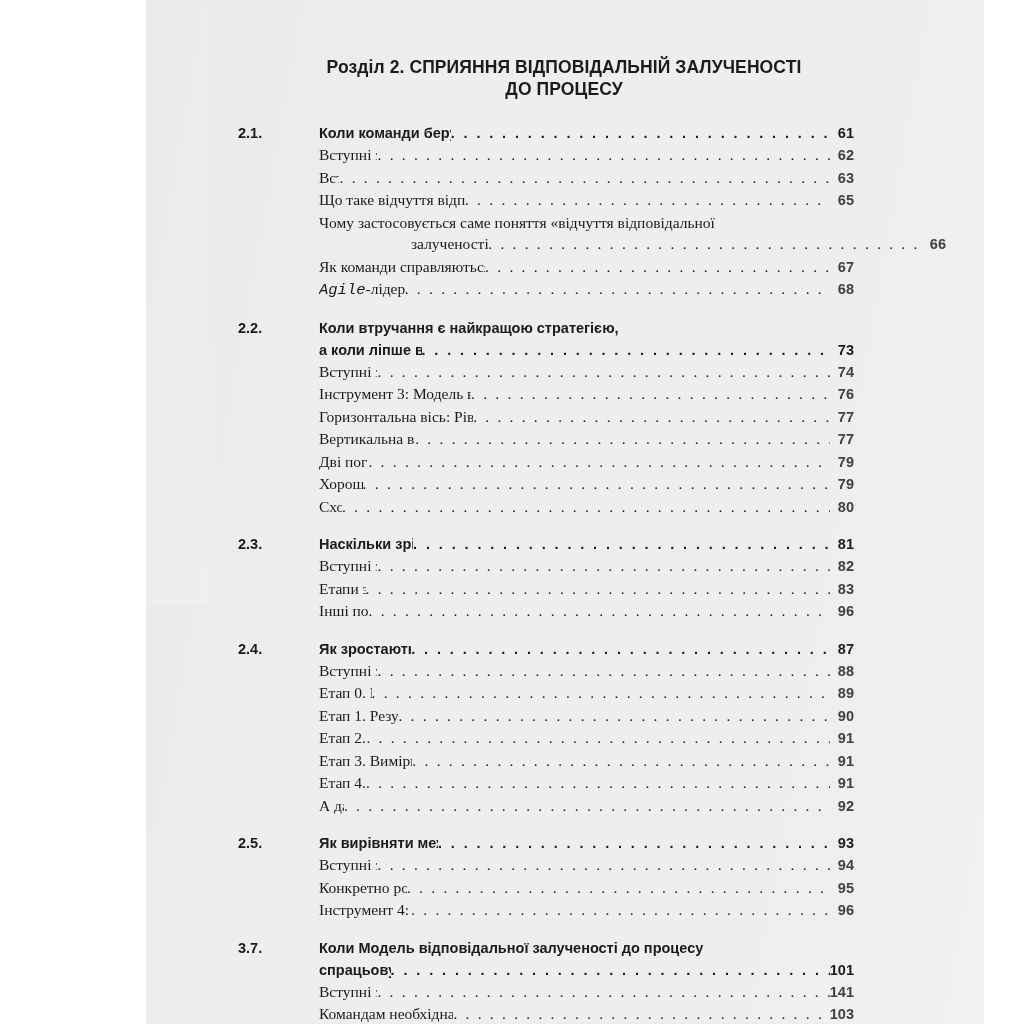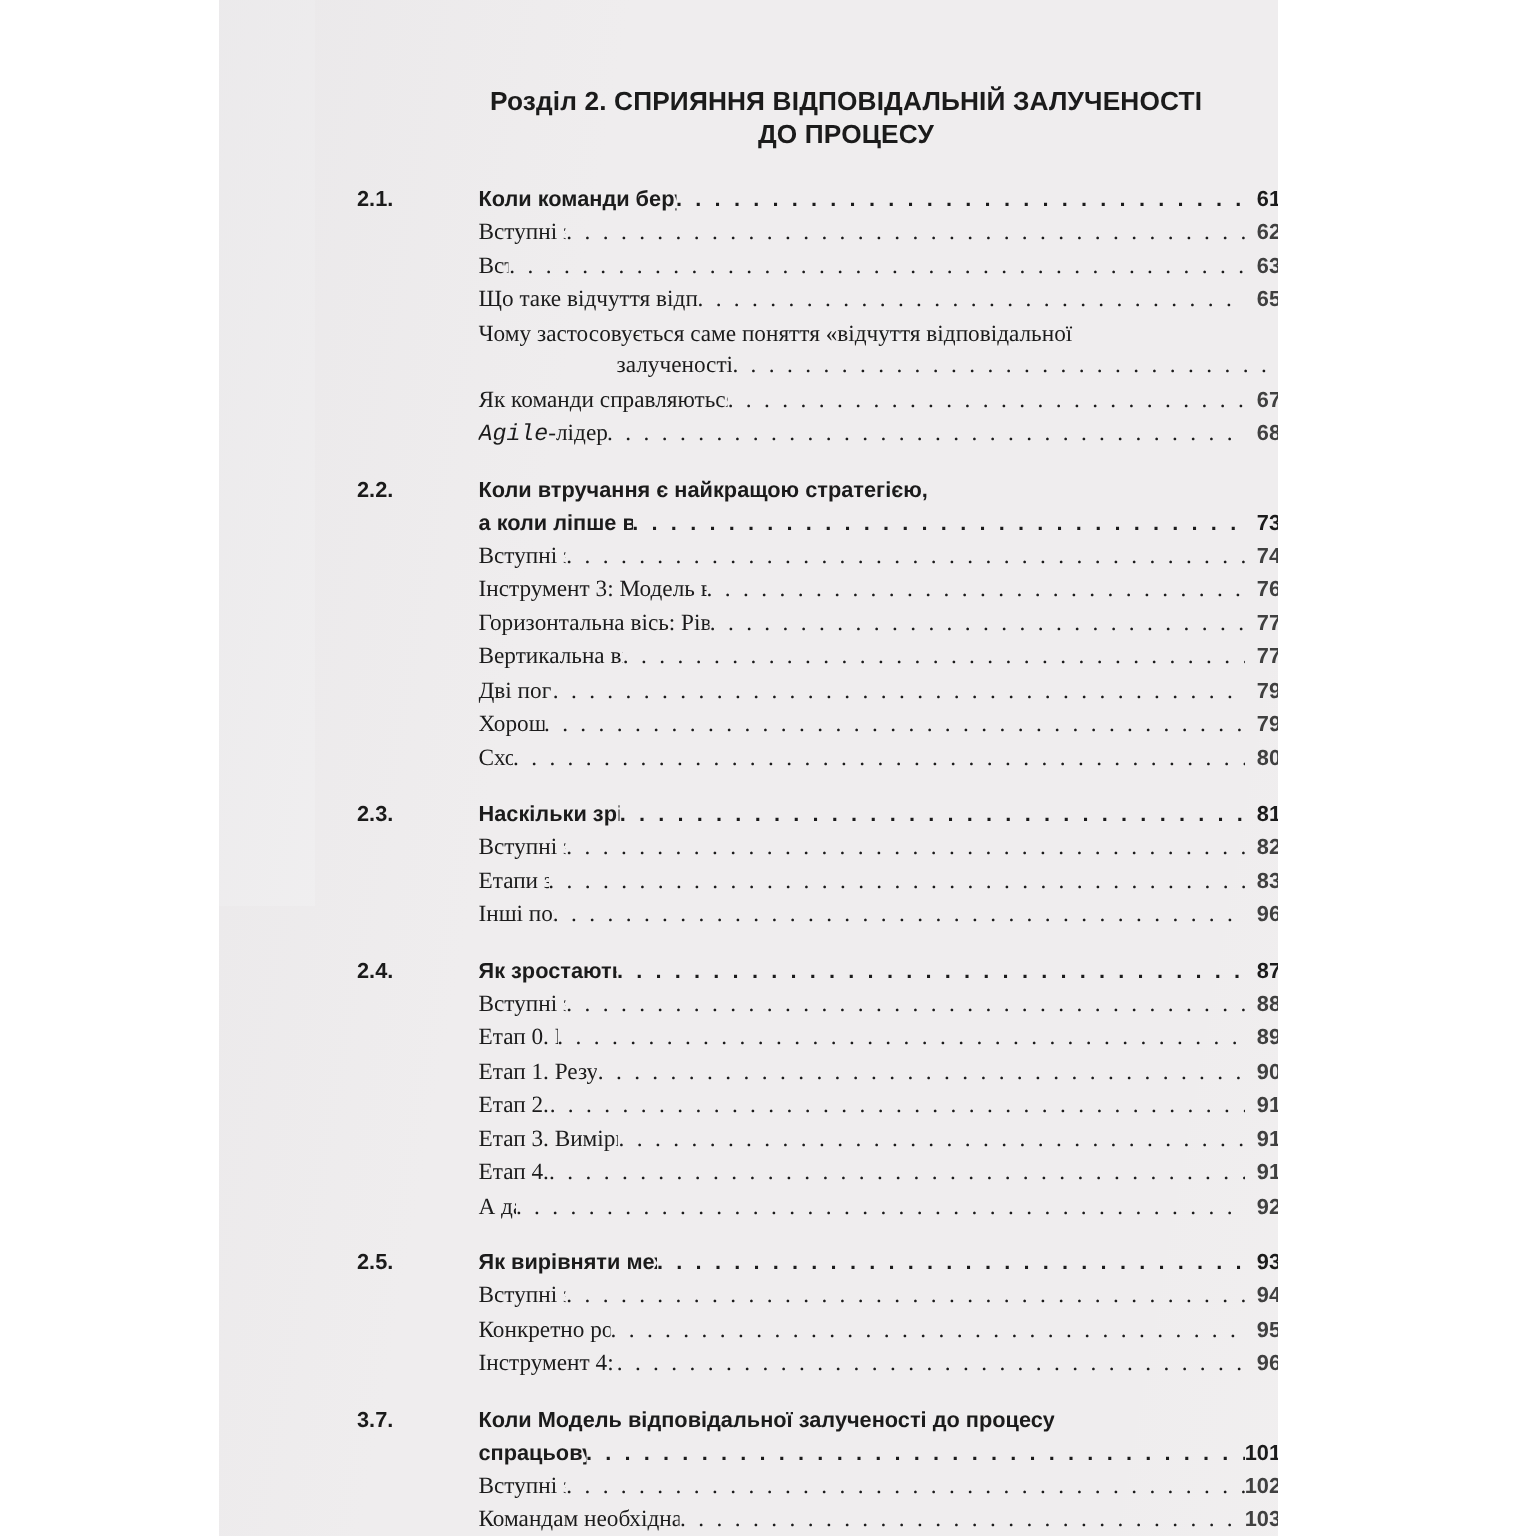--- a/index.html
+++ b/index.html
@@ -2,21 +2,21 @@
 <html><head>
 <meta charset="utf-8">
 <style>
   html, body {
     margin: 0;
     padding: 0;
     background: #ffffff;
   }
   #page {
     position: relative;
-    width: 852px;
+    width: 984px;
     height: 1024px;
     background: #ffffff;
     overflow: hidden;
   }
   
   #sheet {
     position: absolute;
     left: 146px;
     top: 0px;
     width: 878px;
@@ -513,21 +513,21 @@
                 <span class="pg">101</span>
               </div>
             </div>
           </div>
           <div class="row sub">
             <div class="num blank">0.0.</div>
             <div class="body">
               <div class="line">
                 <span class="label">Вступні запитання</span>
                 <span class="leader"></span>
-                <span class="pg">102</span>
+                <span class="pg">141</span>
               </div>
             </div>
           </div>
           <div class="row sub">
             <div class="num blank">0.0.</div>
             <div class="body">
               <div class="line">
                 <span class="label">Командам необхідна одна конкретна й спільна мета</span>
                 <span class="leader"></span>
                 <span class="pg">103</span>

